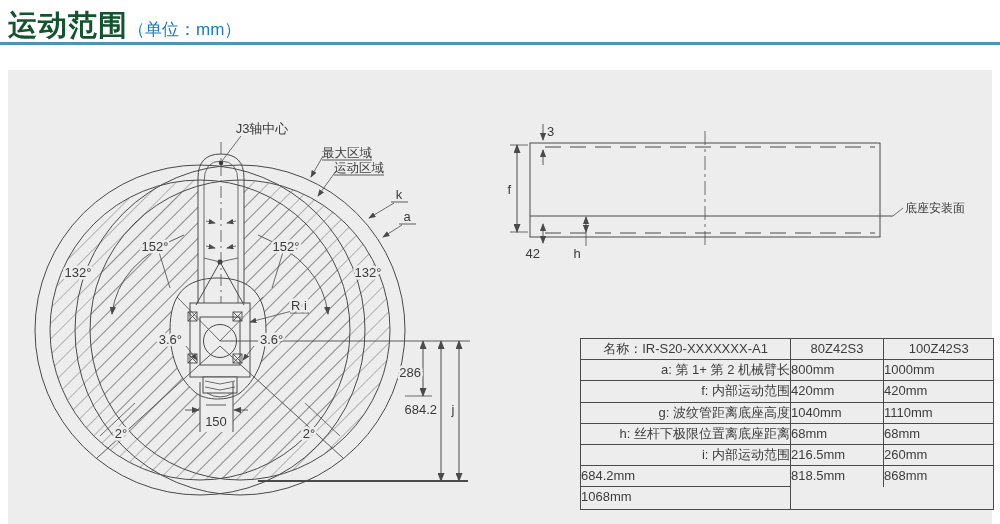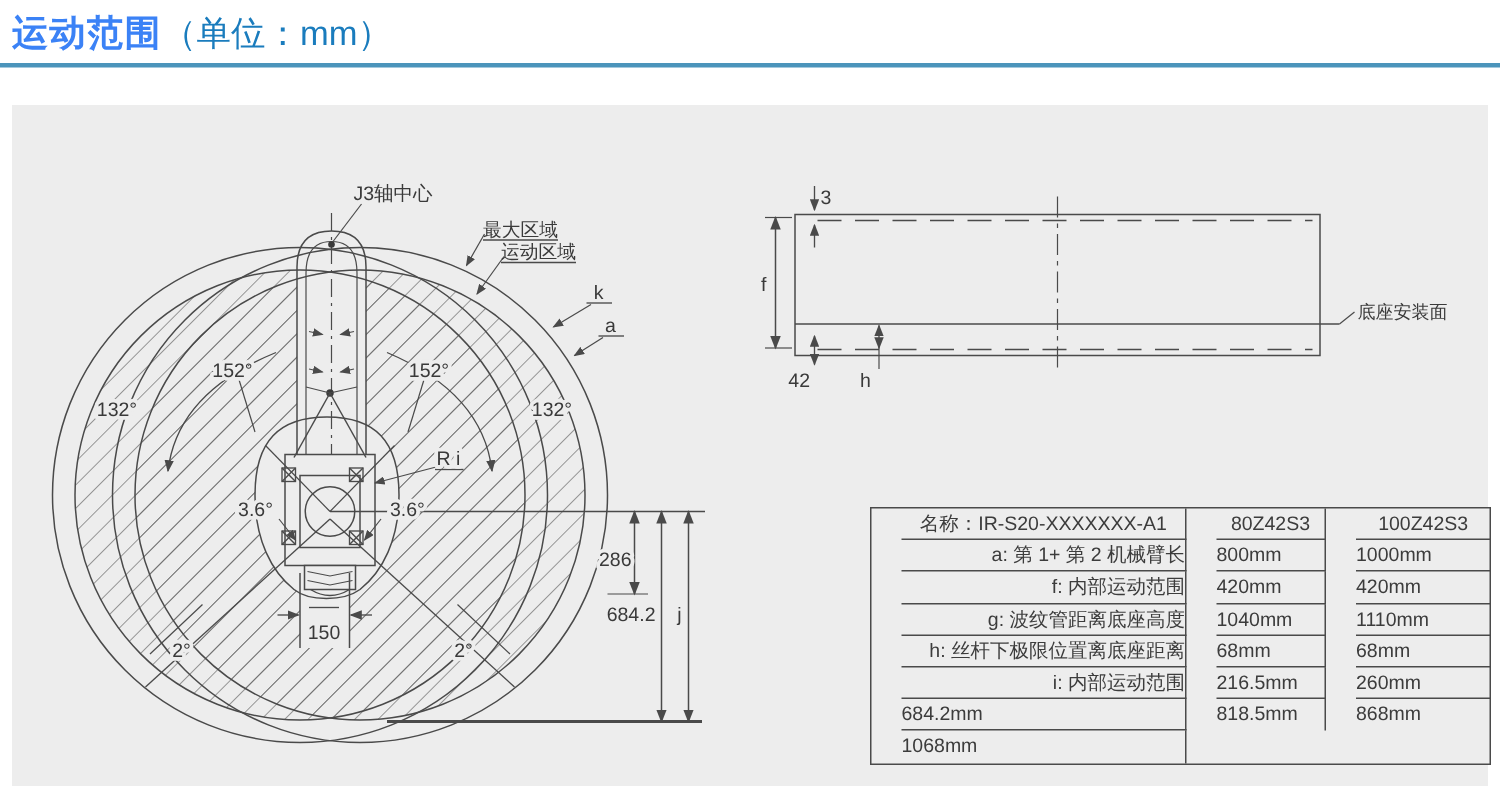--- a/index.html
+++ b/index.html
@@ -2,38 +2,38 @@
 <html><head>
 <meta charset="utf-8">
 <style>
   * { margin:0; padding:0; box-sizing:border-box; }
   html,body { width:1000px; height:524px; background:#ffffff; overflow:hidden;
               font-family:"Liberation Sans", sans-serif; }
   .page { position:relative; width:1000px; height:524px; background:#fff; }
 
   
   .hdr { position:absolute; left:8px; top:6px; white-space:nowrap; }
-  .hdr .t-main { color:#3b82f6; font-size:24px; font-weight:bold; letter-spacing:1px; }
-  .hdr .t-sub  { color:#1a7cbd; font-size:23px; font-weight:normal; }
+  .hdr .t-main { color:#14532d; font-size:29px; font-weight:bold; letter-spacing:1px; }
+  .hdr .t-sub  { color:#1a7cbd; font-size:17px; font-weight:normal; }
   .hdr-rule { position:absolute; left:0; top:42px; width:1000px; height:3px; background:#4b94bb; }
 
   
   .panel { position:absolute; left:8px; top:70px; width:984px; height:454px; background:#ededed; }
 
   svg.draw { position:absolute; left:0; top:0; width:1000px; height:524px; }
   svg.draw text { fill:#3a3a3a; font-family:"Liberation Sans", sans-serif; }
   .halo { paint-order:stroke; stroke:#ededed; stroke-width:5px; stroke-linejoin:round; }
 
   
   .spec { position:absolute; left:580px; top:338px; width:414px;
           border:1.5px solid #4a4a4a; background:#ededed;
           display:grid; grid-template-columns:210px 93px 109.5px;
           font-size:13px; color:#3c3c3c; }
   .spec > div { border-right:1px solid #4a4a4a; border-bottom:1px solid #4a4a4a;
-                height:21.2px; line-height:20.5px; overflow:hidden; white-space:nowrap;margin-left:20px; }
+                height:21.2px; line-height:20.5px; overflow:hidden; white-space:nowrap; }
   .spec > div:nth-child(3n) { border-right:none; }
   .spec > div:nth-last-child(-n+3) { border-bottom:none; }
   .cell-l { padding-left:6px; text-align:right; }
   .cell-c { }
   .cell-h { text-align:center; }
 </style>
 </head>
 <body>
 
 <div class="page">

